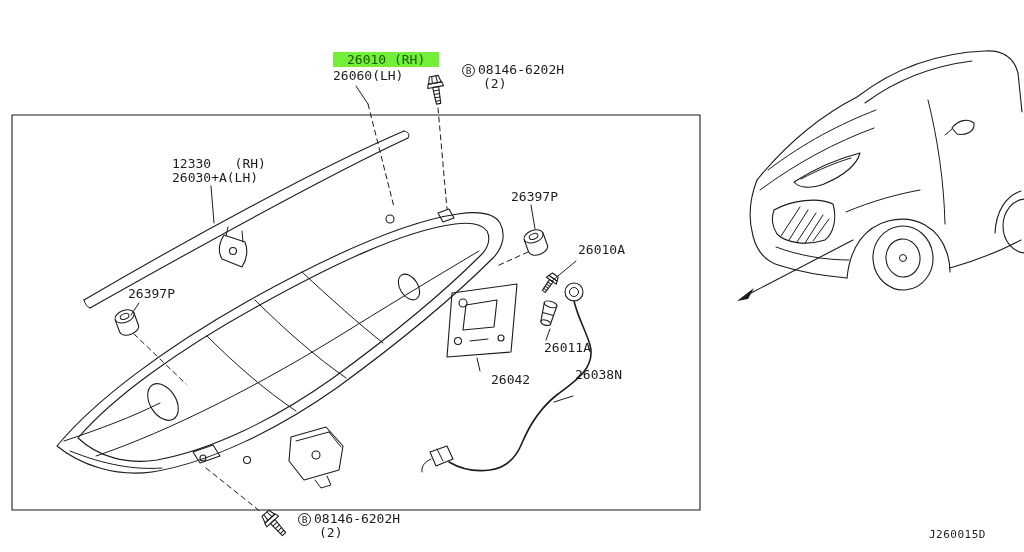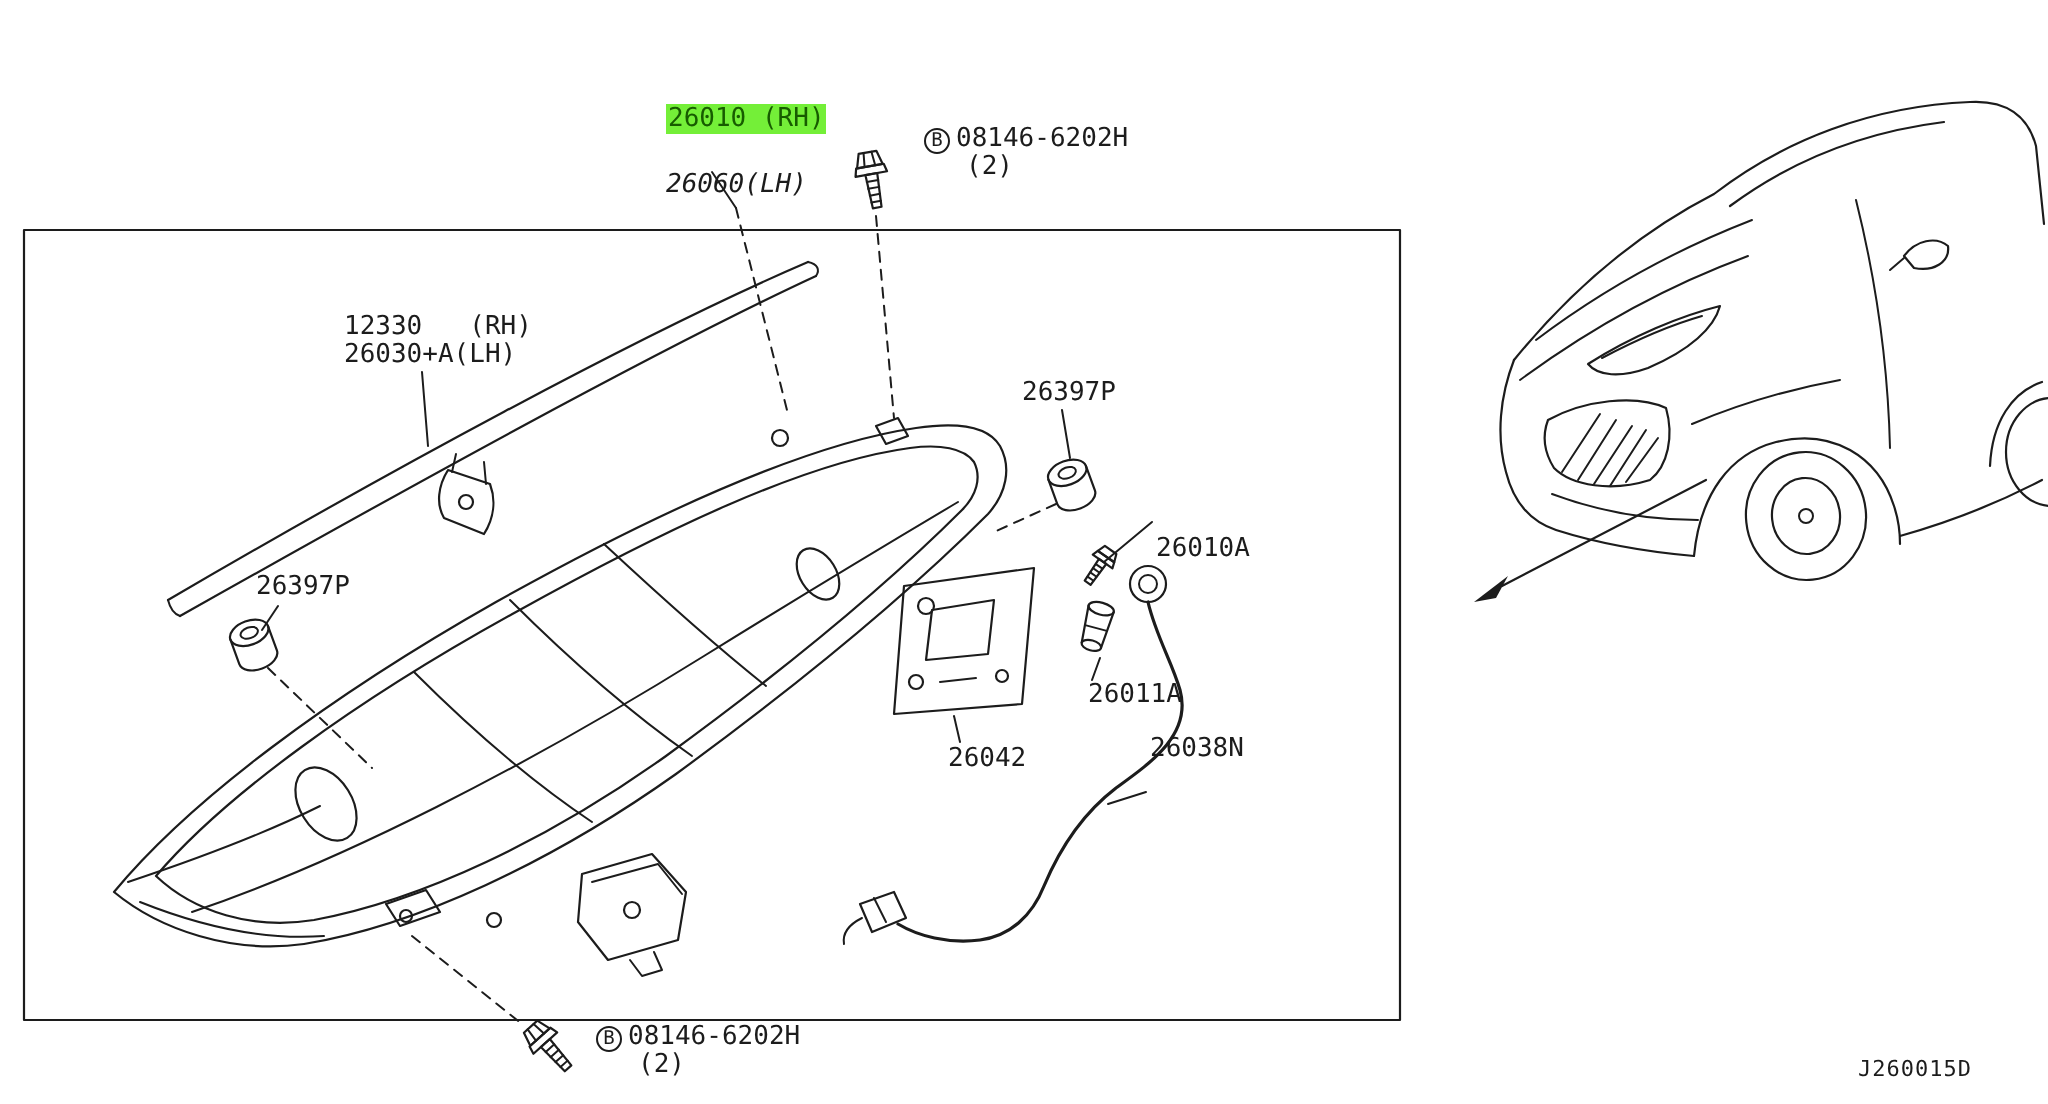--- a/index.html
+++ b/index.html
@@ -12,21 +12,21 @@
     position:relative;width:1024px;height:552px;background:#ffffff;overflow:hidden;
     font-family:"DejaVu Sans Mono","Liberation Mono",monospace;color:var(--ink);
   }
   .canvas svg{position:absolute;left:0;top:0;}
   .ln{fill:none;stroke:var(--ink);stroke-width:1.1;stroke-linecap:round;stroke-linejoin:round;}
   .thin{stroke-width:1;}
   .thick{stroke-width:1.6;}
   .dash{stroke-dasharray:5 4;}
   .solidfill{fill:var(--ink);stroke:none;}
   .lbl{position:absolute;font-size:13px;line-height:14px;white-space:pre;}
-  .hl{background:var(--highlight-bg);color:var(--highlight-text);padding:0 1px;}
+  .hl{background:var(--highlight-bg);color:var(--highlight-text);padding:0 14px;}
   .bcircle{
     display:inline-block;width:13px;height:13px;border:1.2px solid var(--ink);border-radius:50%;
     font-size:9.5px;line-height:11px;text-align:center;vertical-align:0px;margin-right:3px;box-sizing:border-box;
   }
   .code{font-size:11px;letter-spacing:.5px;}
 </style>
 </head>
 <body>
 
 <div class="canvas">
@@ -171,34 +171,34 @@
     </g>
 
     <g>
       <path class="ln" d="M853,240 L751,293" stroke-width="1.4"></path>
       <polygon class="solidfill" points="737,301 754,288 748,299"></polygon>
     </g>
 
   </svg>
 
   <div class="lbl" style="left:333px;top:53px;"><span class="hl">26010 (RH)</span></div>
-  <div class="lbl" style="left:333px;top:86px;font-style:italic;">26060(LH)</div>
+  <div class="lbl" style="left:333px;top:69px;">26060(LH)</div>
 
   <div class="lbl" style="left:462px;top:63px;"><span class="bcircle">B</span><span>08146-6202H</span></div>
   <div class="lbl" style="left:483px;top:77px;">(2)</div>
 
   <div class="lbl" style="left:172px;top:157px;">12330   (RH)</div>
   <div class="lbl" style="left:172px;top:171px;">26030+A(LH)</div>
 
   <div class="lbl" style="left:511px;top:190px;">26397P</div>
   <div class="lbl" style="left:128px;top:287px;">26397P</div>
 
-  <div class="lbl" style="left:578px;top:268px;">26010A</div>
+  <div class="lbl" style="left:578px;top:243px;">26010A</div>
   <div class="lbl" style="left:544px;top:341px;">26011A</div>
-  <div class="lbl" style="left:474px;top:373px;">26042</div>
+  <div class="lbl" style="left:491px;top:373px;">26042</div>
   <div class="lbl" style="left:575px;top:368px;">26038N</div>
 
   <div class="lbl" style="left:298px;top:512px;"><span class="bcircle">B</span><span>08146-6202H</span></div>
   <div class="lbl" style="left:319px;top:526px;">(2)</div>
 
   <div class="lbl code" style="left:929px;top:528px;">J260015D</div>
 
 </div>
 
 </body></html>

